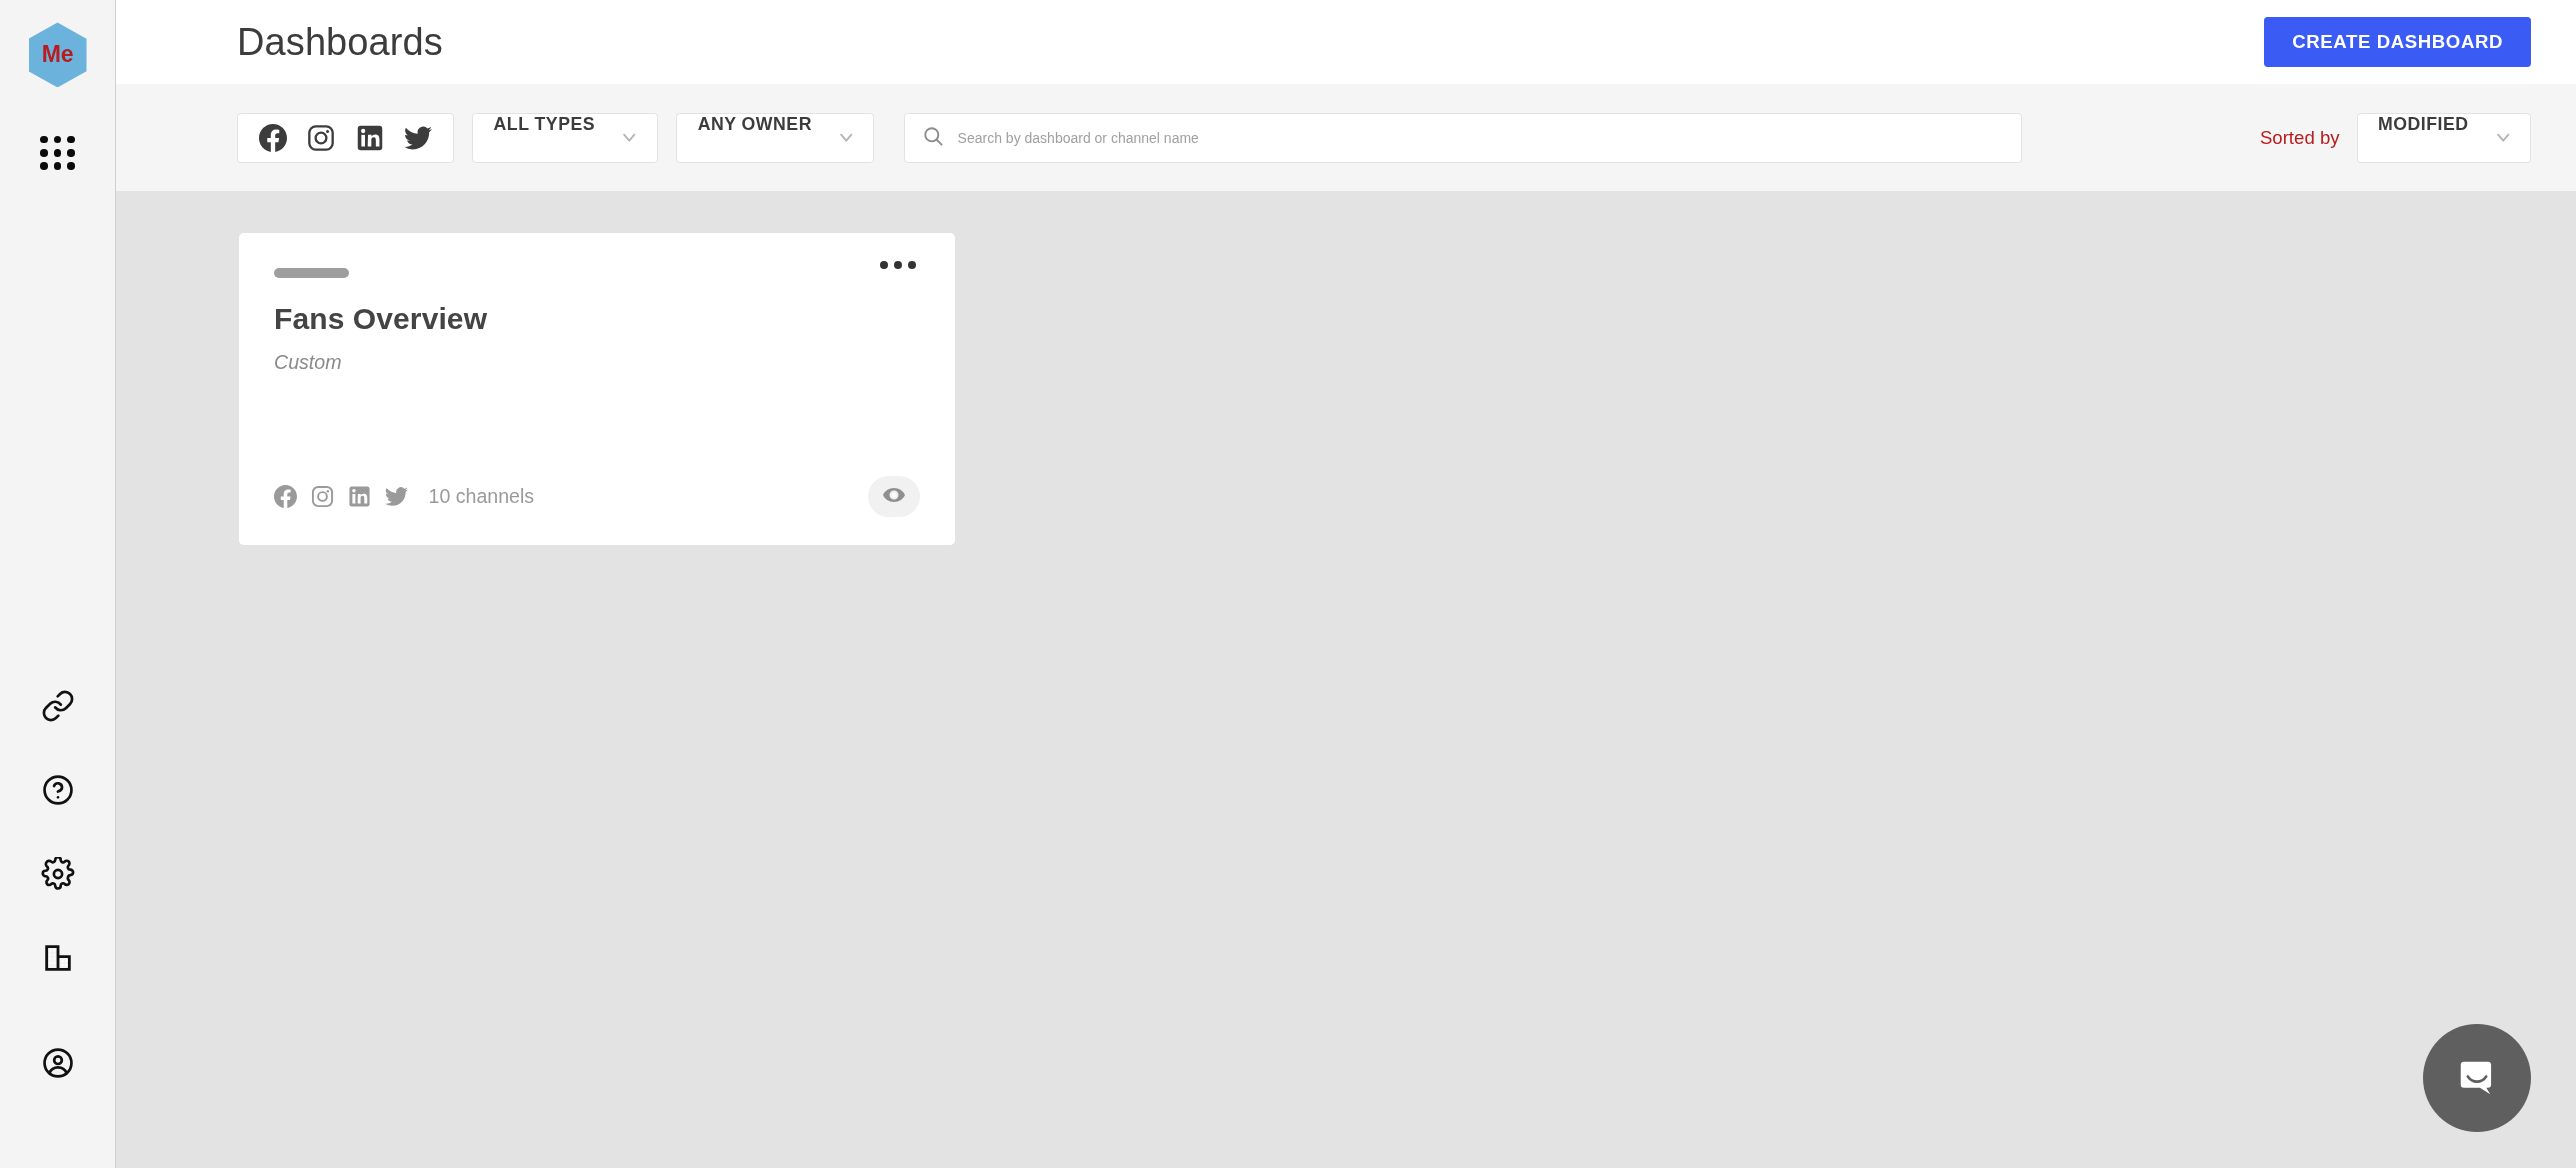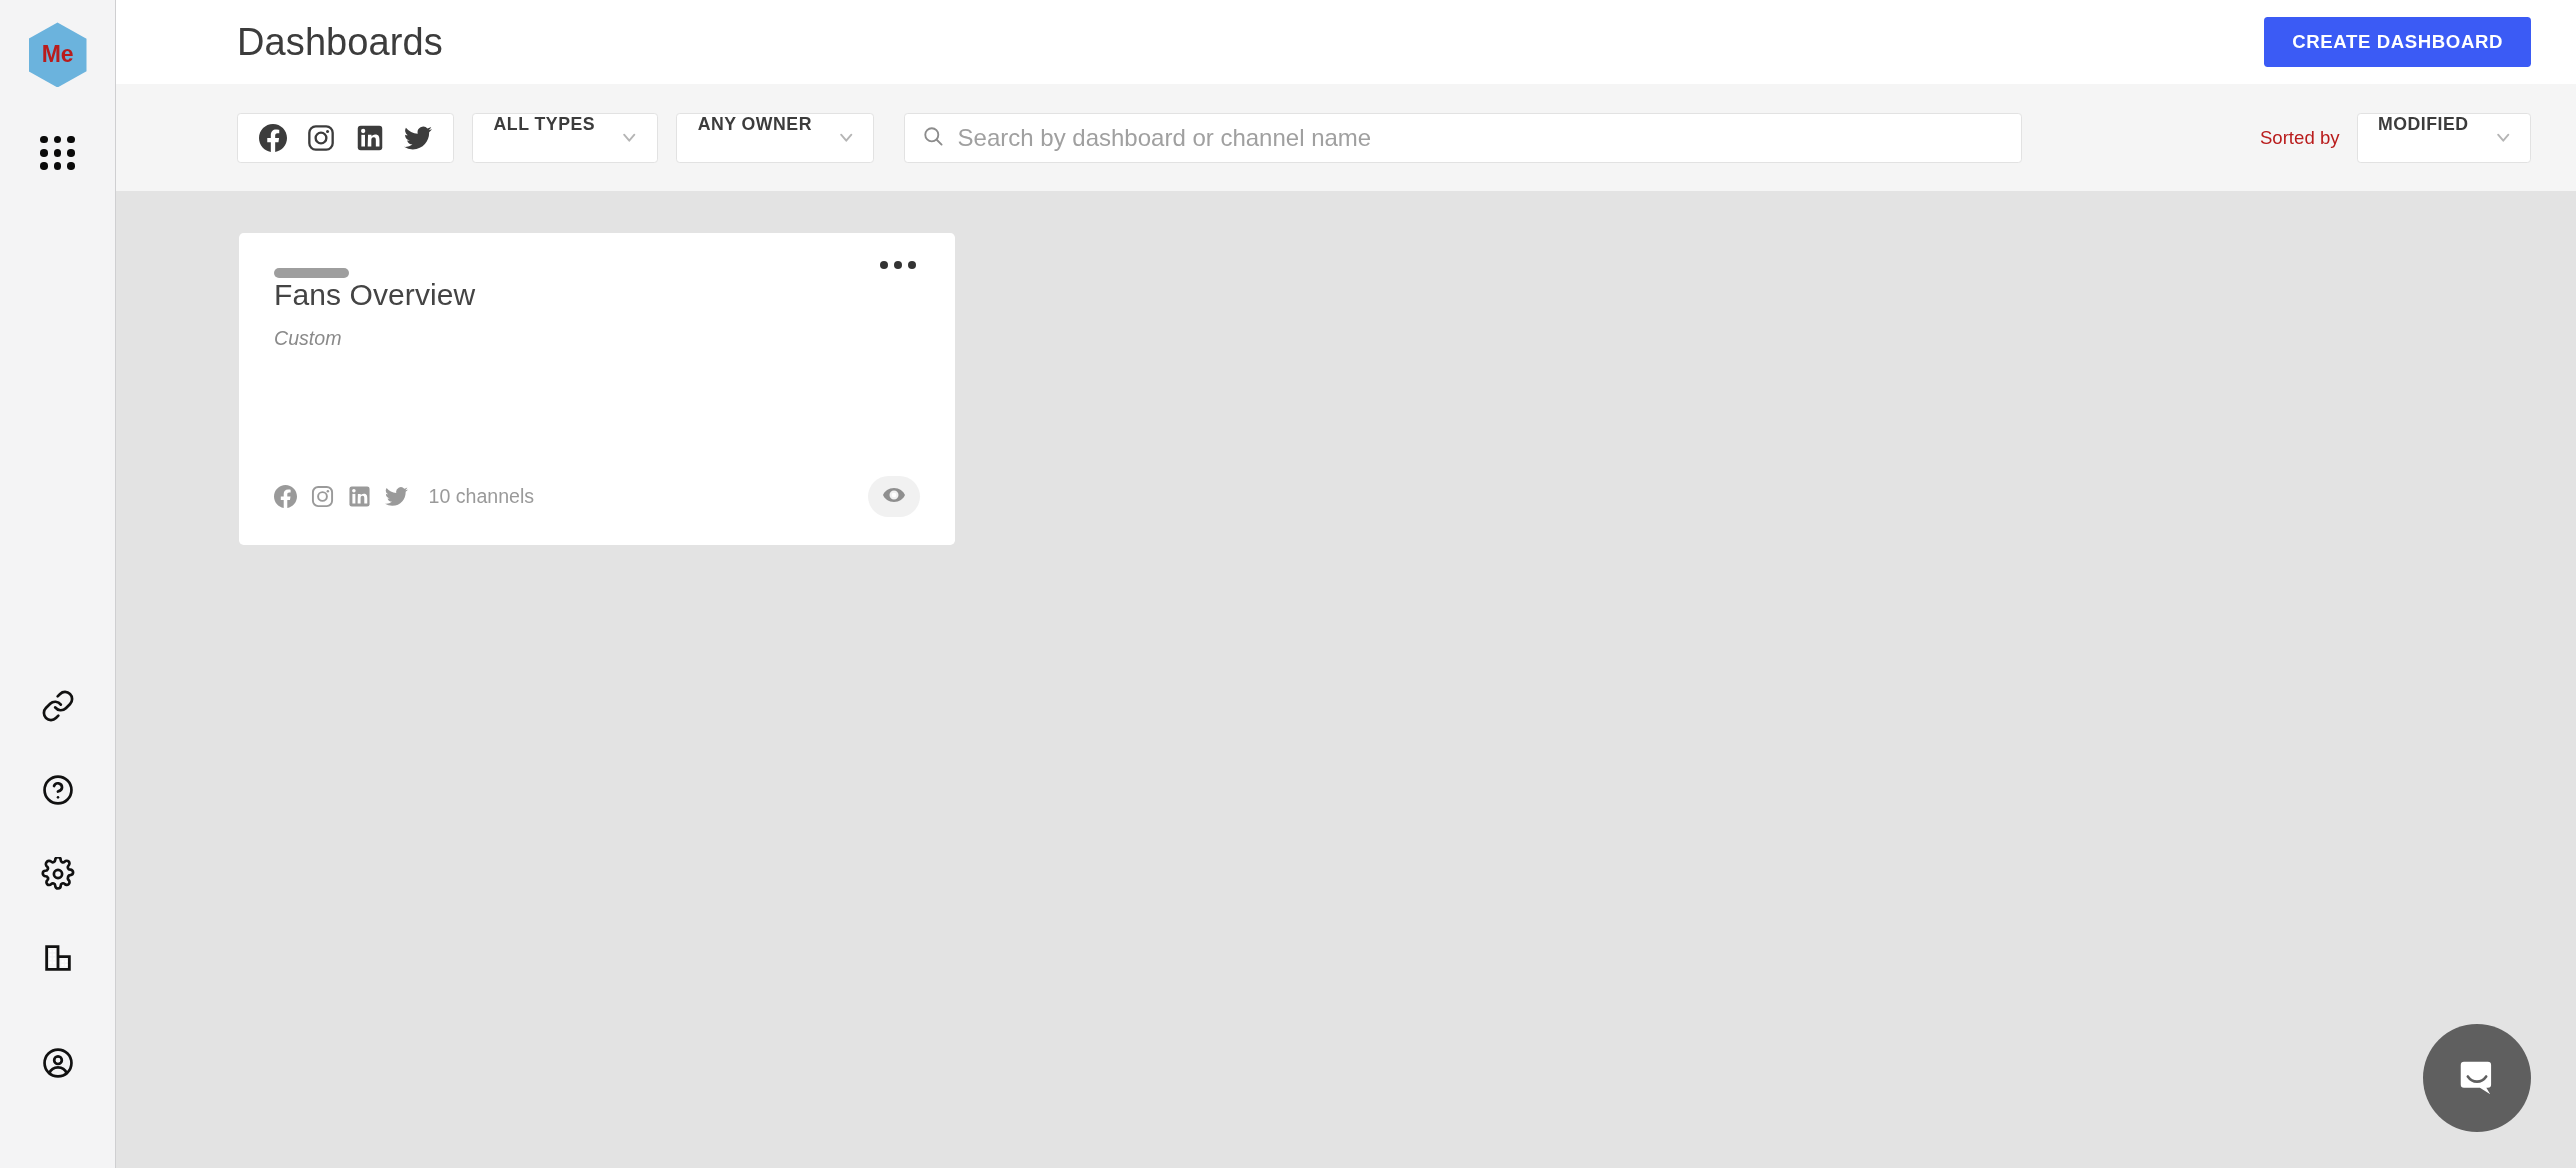--- a/index.html
+++ b/index.html
@@ -187,21 +187,21 @@
     align-items: center;
     padding: 0 17px;
     gap: 13px;
     margin-left: 11.2px;
   }
   .search-input {
     flex: 1 1 auto;
     border: none;
     outline: none;
     background: transparent;
-    font-size: 24px;
+    font-size: 14px;
     color: #4c1d95;
     font-family: "Liberation Sans", sans-serif;
   }
   .search-input::placeholder { color: #a0a0a0; }
 
   .sort-area {
     margin-left: auto;
     display: flex;
     align-items: center;
     gap: 17px;
@@ -253,23 +253,24 @@
     margin-top: -11.2px;
   }
   .dots-menu i {
     width: 8.4px;
     height: 8.4px;
     border-radius: 50%;
     background: #333333;
   }
 
   .card-title {
+    margin-top: 24px;
     font-size: 30px;
     color: #444444;
-    font-weight: 400;
+    font-weight: 700;
     letter-spacing: 0.1px;
   }
   .card-sub {
     margin-top: 15px;
     font-size: 19.6px;
     color: #8a8a8a;
     font-style: italic;
   }
 
   .card-footer {

